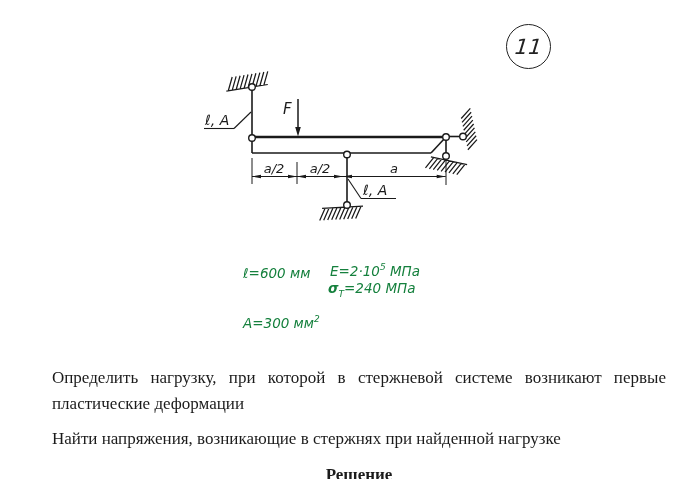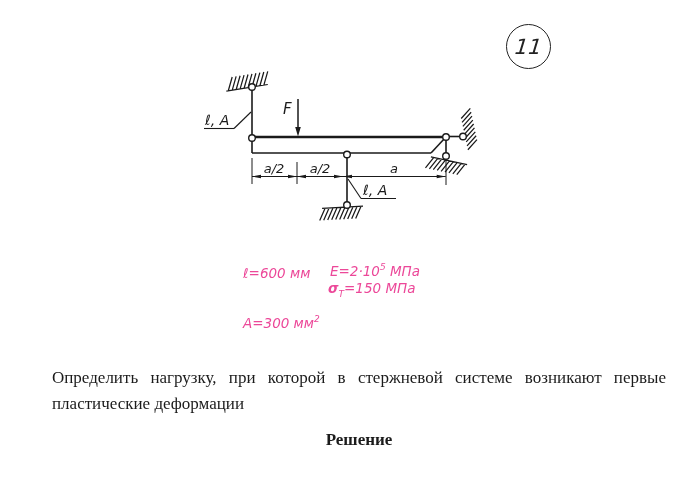--- a/index.html
+++ b/index.html
@@ -15,21 +15,21 @@
   .dline{stroke:#1a1a1a;fill:none;}
   .hatch{stroke:#1a1a1a;stroke-width:1.25;fill:none;}
   .pin{fill:#fff;stroke:#1a1a1a;stroke-width:1.4;}
   .arrow{fill:#1a1a1a;stroke:none;}
   .dtext{font-family:"DejaVu Sans",sans-serif;font-style:italic;fill:#1a1a1a;}
   .lblF{font-size:15px;}
   .lblRod{font-size:14px;}
   .lblDim{font-size:13px;}
   
   .given div{position:absolute;font-family:"DejaVu Sans",sans-serif;font-style:italic;
-             font-size:13.5px;color:#ec4899;white-space:nowrap;}
+             font-size:13.5px;color:#15803d;white-space:nowrap;}
   .given .g-l{left:243px;top:265px;}
   .given .g-a{left:243px;top:282px;margin-top:32px;}
   .given .g-e{left:330px;top:262px;text-align:right;}
   .given .g-s{left:328px;top:280px;}
   .given sup{font-size:9px;}
   .given sub{font-size:9px;}
   .sigma{font-weight:bold;}
   
   .tasktext{position:absolute;left:48px;top:361px;width:622px;}
   .tasktext p{margin:4px;font-size:17px;line-height:26px;}
@@ -112,22 +112,23 @@
     <div class="g-l">
       <span>ℓ=600 мм</span>
     </div>
     <div class="g-a">
       <span>A=300 мм</span><sup>2</sup>
     </div>
     <div class="g-e">
       <span>E=2·10</span><sup>5</sup><span> МПа</span>
     </div>
     <div class="g-s">
-      <span class="sigma">σ</span><sub>Т</sub><span>=150 МПа</span>
+      <span class="sigma">σ</span><sub>Т</sub><span>=240 МПа</span>
     </div>
   </div>
 
   <div class="tasktext">
     <p class="p1">Определить нагрузку, при которой в стержневой системе возникают первые пластические деформации</p>
+    <p class="p2">Найти напряжения, возникающие в стержнях при найденной нагрузке</p>
     <div class="solution">Решение</div>
   </div>
 
 </div>
 
 </body></html>

